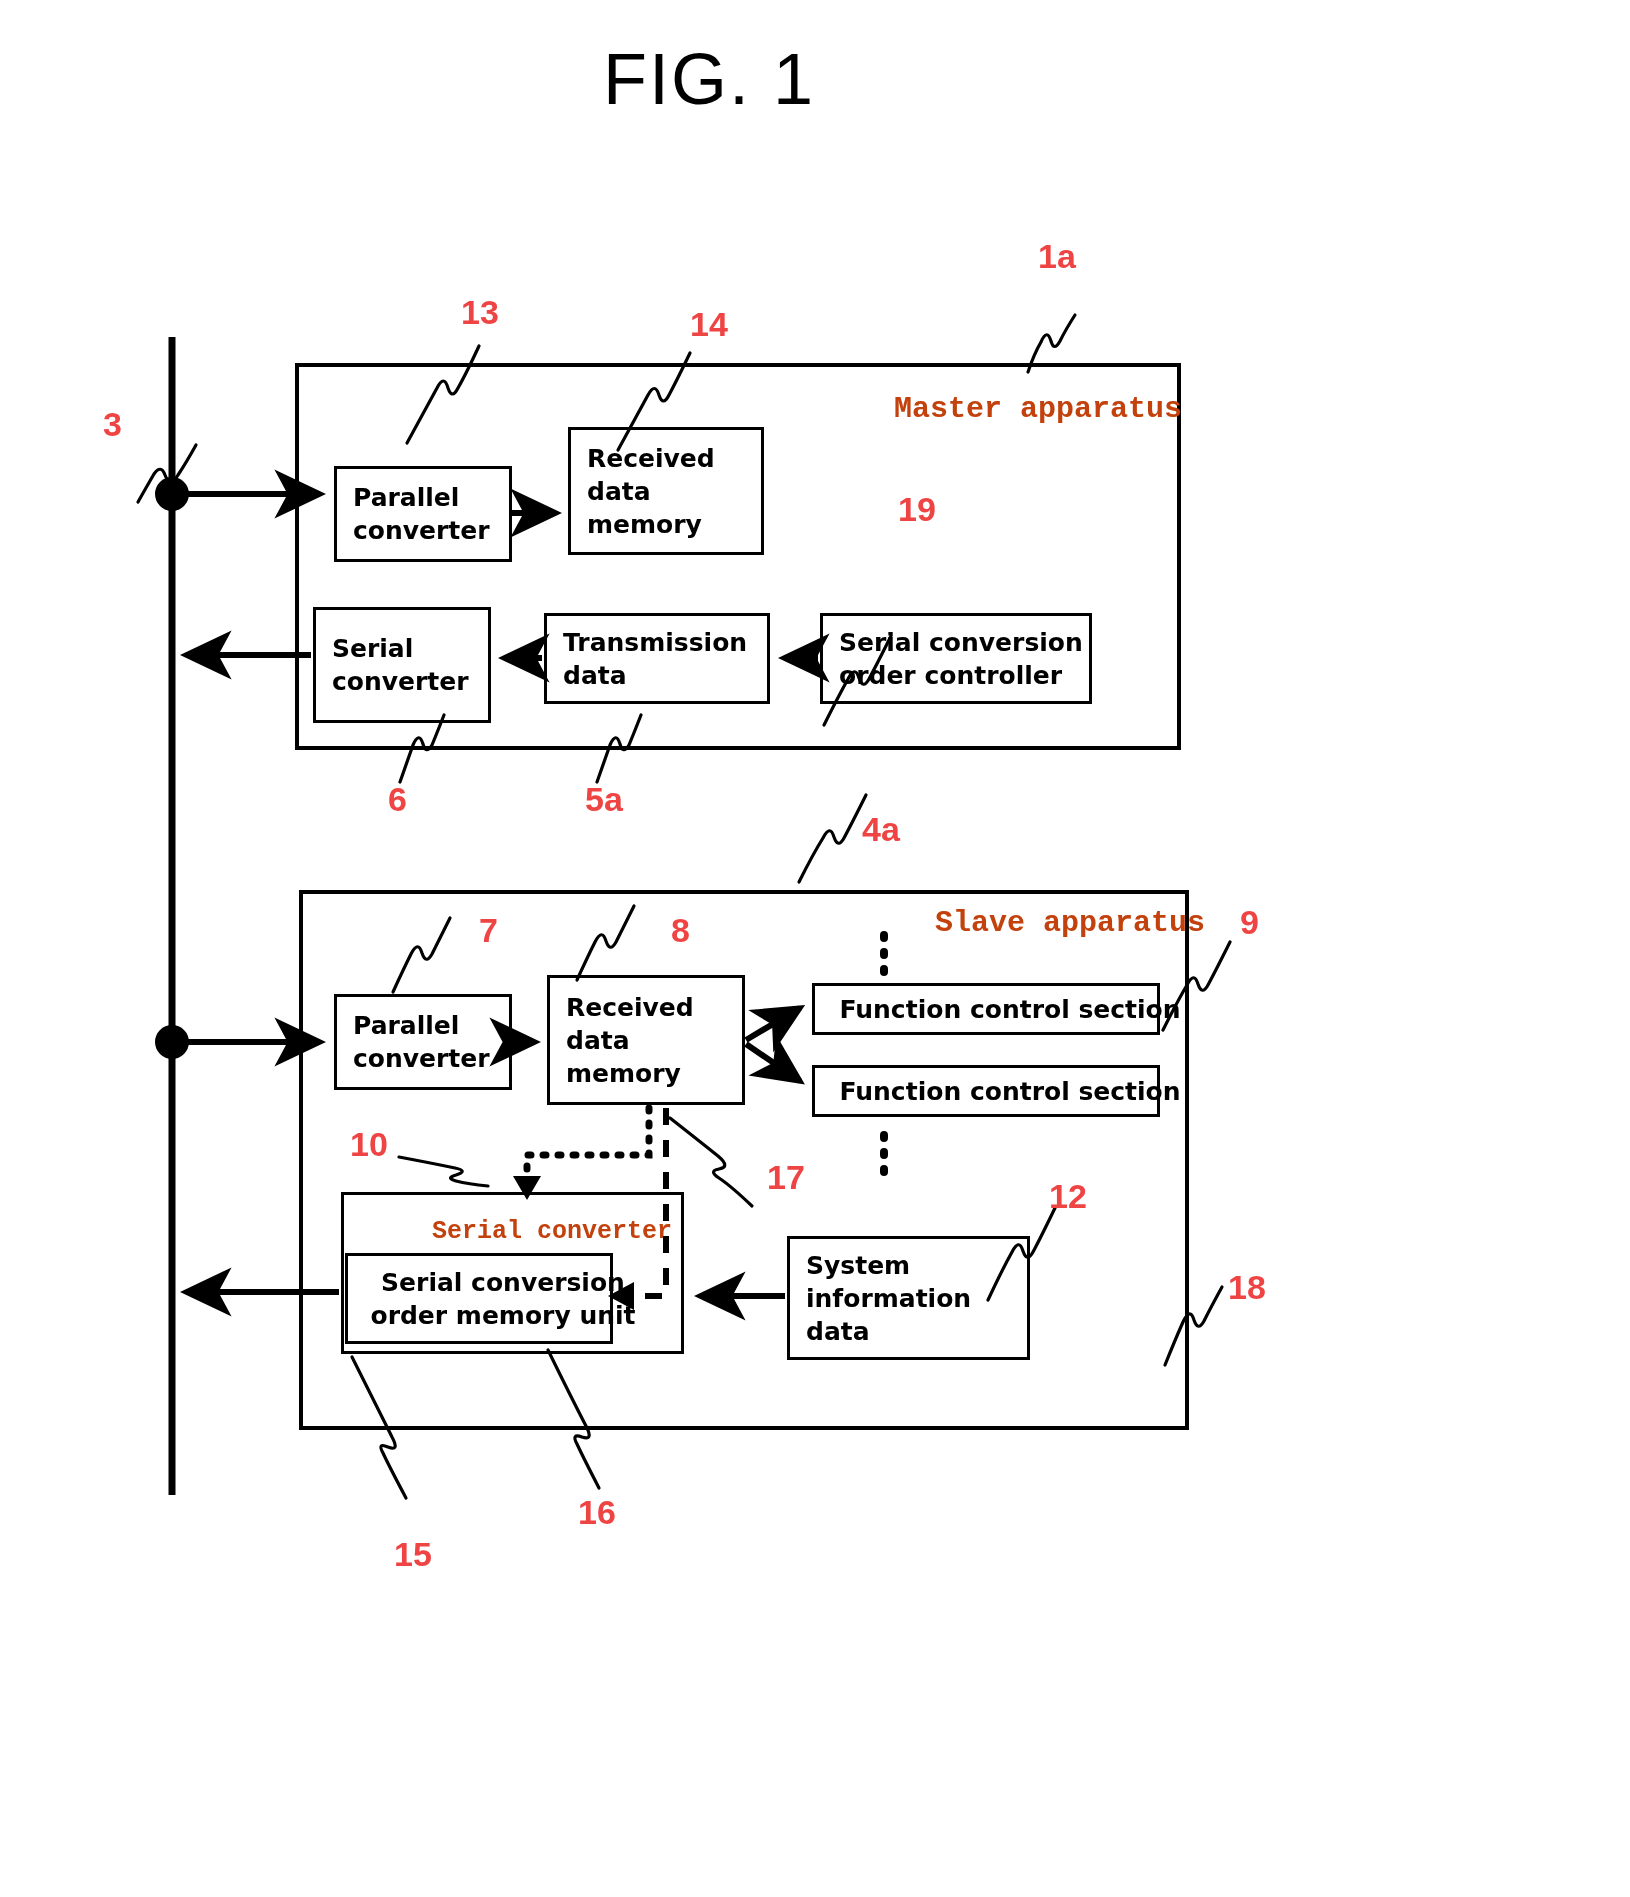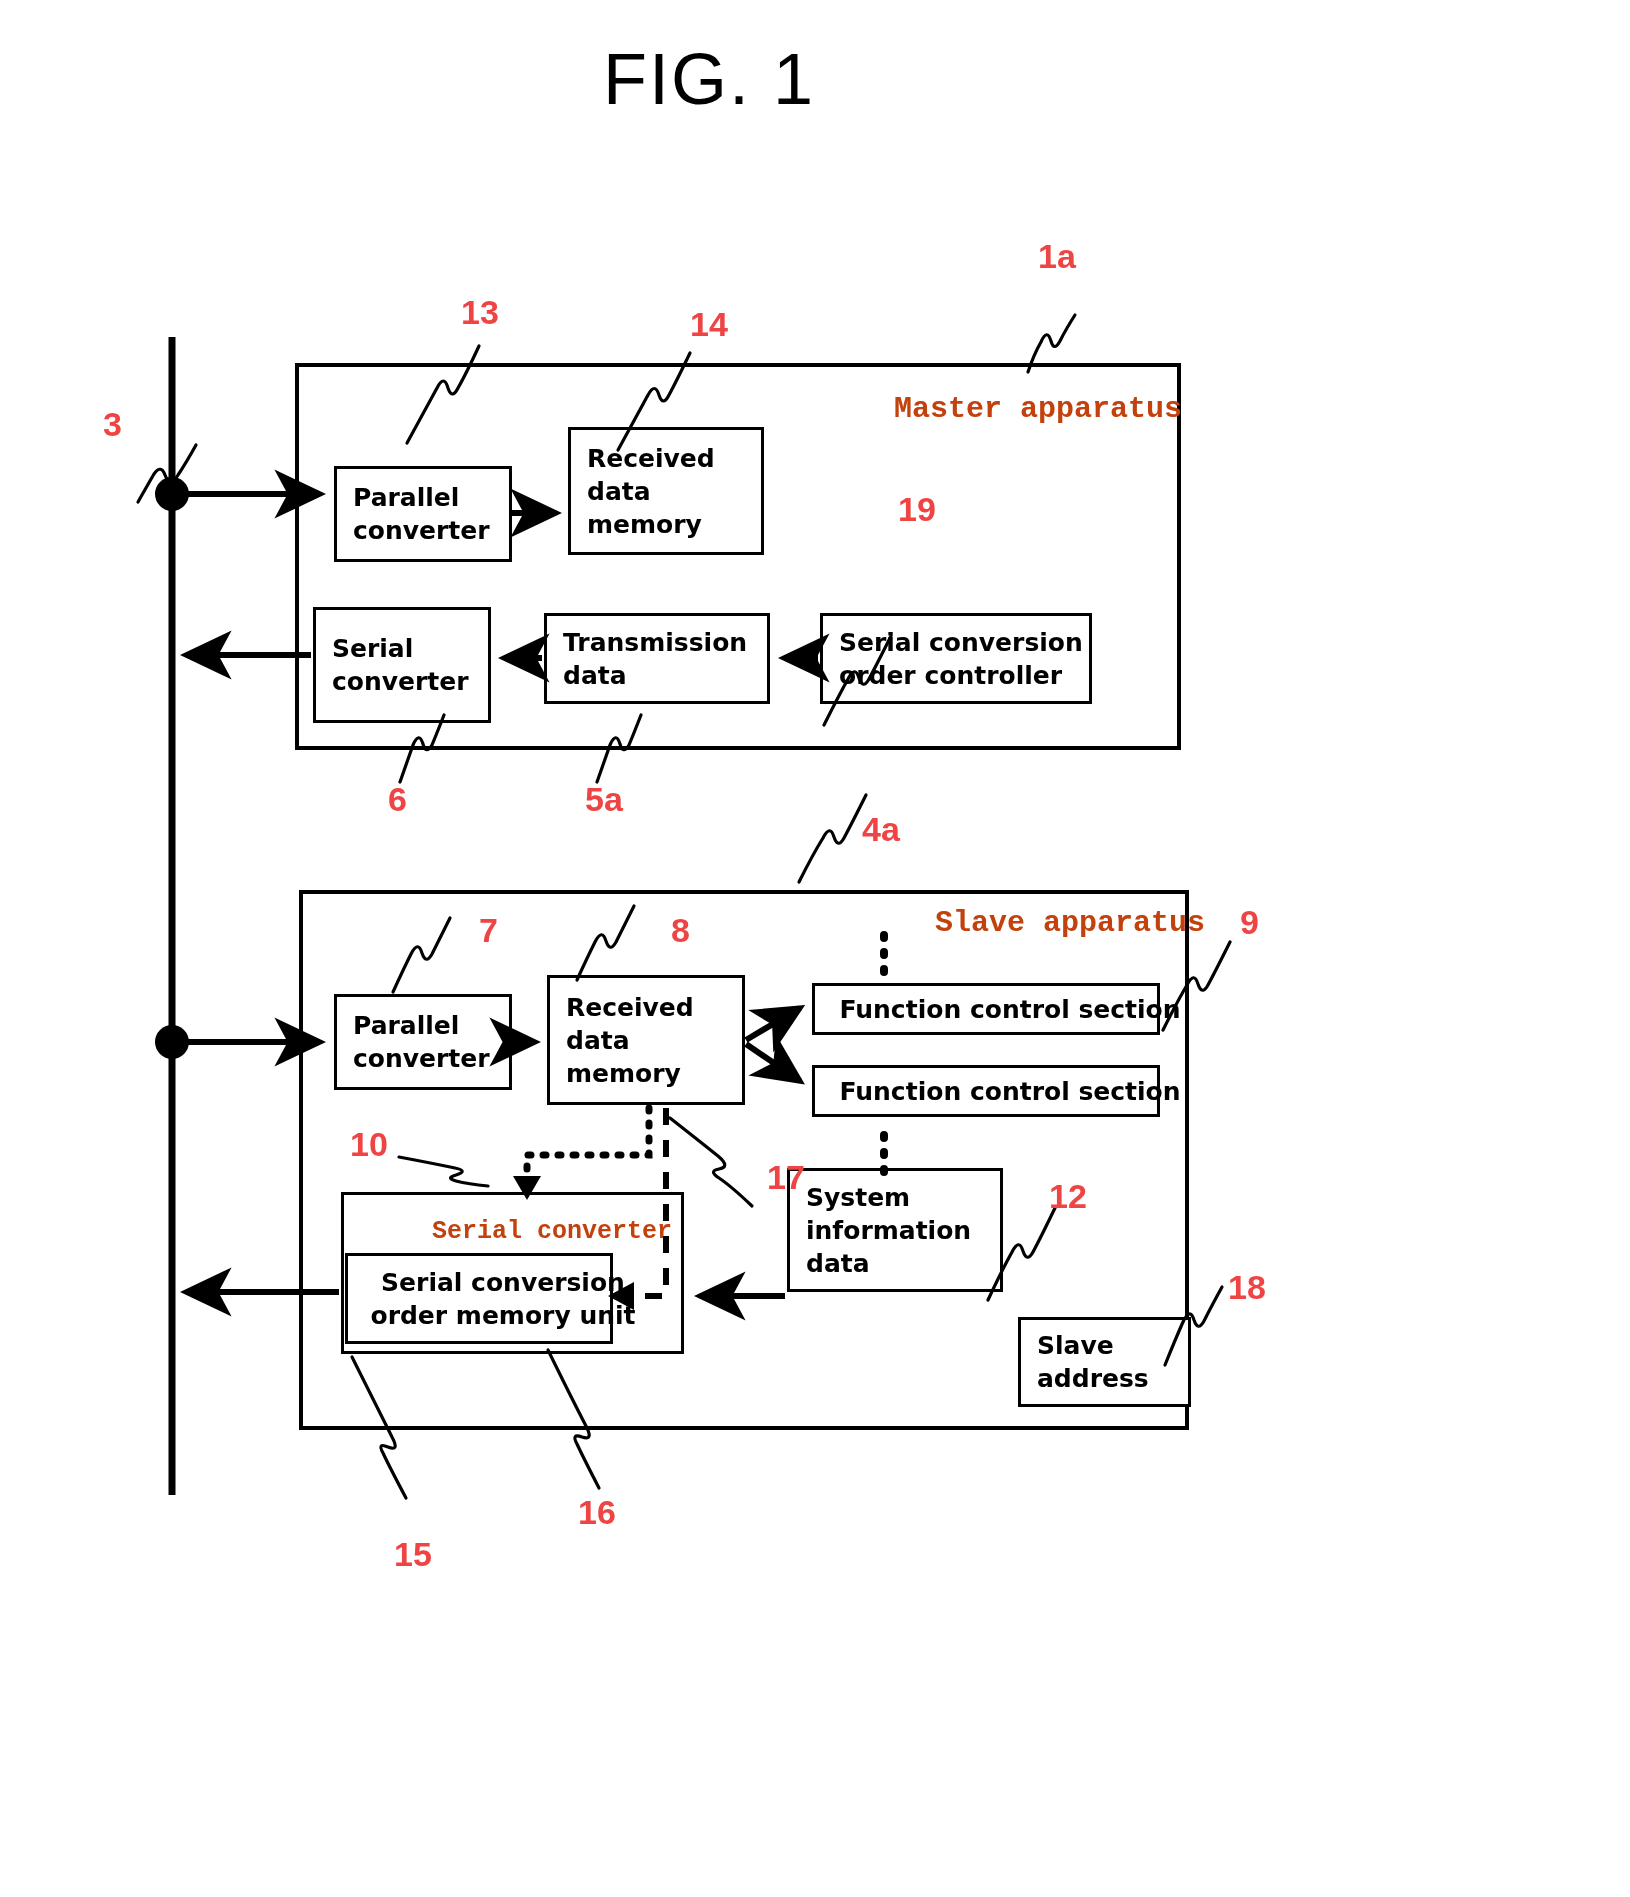--- a/index.html
+++ b/index.html
@@ -150,30 +150,26 @@
   </div>
 
   <div class="container" style="left:341px; top:1192px; width:343px; height:162px; border-width:3px;"></div>
   <div class="container-label" style="left:432px; top:1217px; font-size:25px;">Serial converter</div>
 
   <div class="box center" style="left:345px; top:1253px; width:268px; height:91px;">
     <span class="ln">Serial conversion</span>
     <span class="ln">order memory unit</span>
   </div>
 
-  <div class="box pad-l" style="left:787px; top:1168px; width:216px; height:124px;">
+  <div class="box pad-l" style="left:787px; top:1236px; width:243px; height:124px;">
     <span class="ln">System</span>
     <span class="ln">information</span>
     <span class="ln">data</span>
   </div>
 
-  <div class="box pad-l" style="left:1018px; top:1317px; width:173px; height:90px;">
-    <span class="ln">Slave</span>
-    <span class="ln">address</span>
-  </div>
 
   <svg class="overlay" viewBox="0 0 1630 1897">
     <defs>
       <marker id="arrow" markerWidth="9" markerHeight="9" refX="7.6" refY="4.5" orient="auto" markerUnits="strokeWidth">
         <path d="M0,0.4 L8.6,4.5 L0,8.6 L2.2,4.5 Z" fill="#000"></path>
       </marker>
       <marker id="arrowS" markerWidth="10" markerHeight="10" refX="8" refY="5" orient="auto" markerUnits="strokeWidth">
         <path d="M0,0.6 L9.4,5 L0,9.4 L2.4,5 Z" fill="#000"></path>
       </marker>
     </defs>

